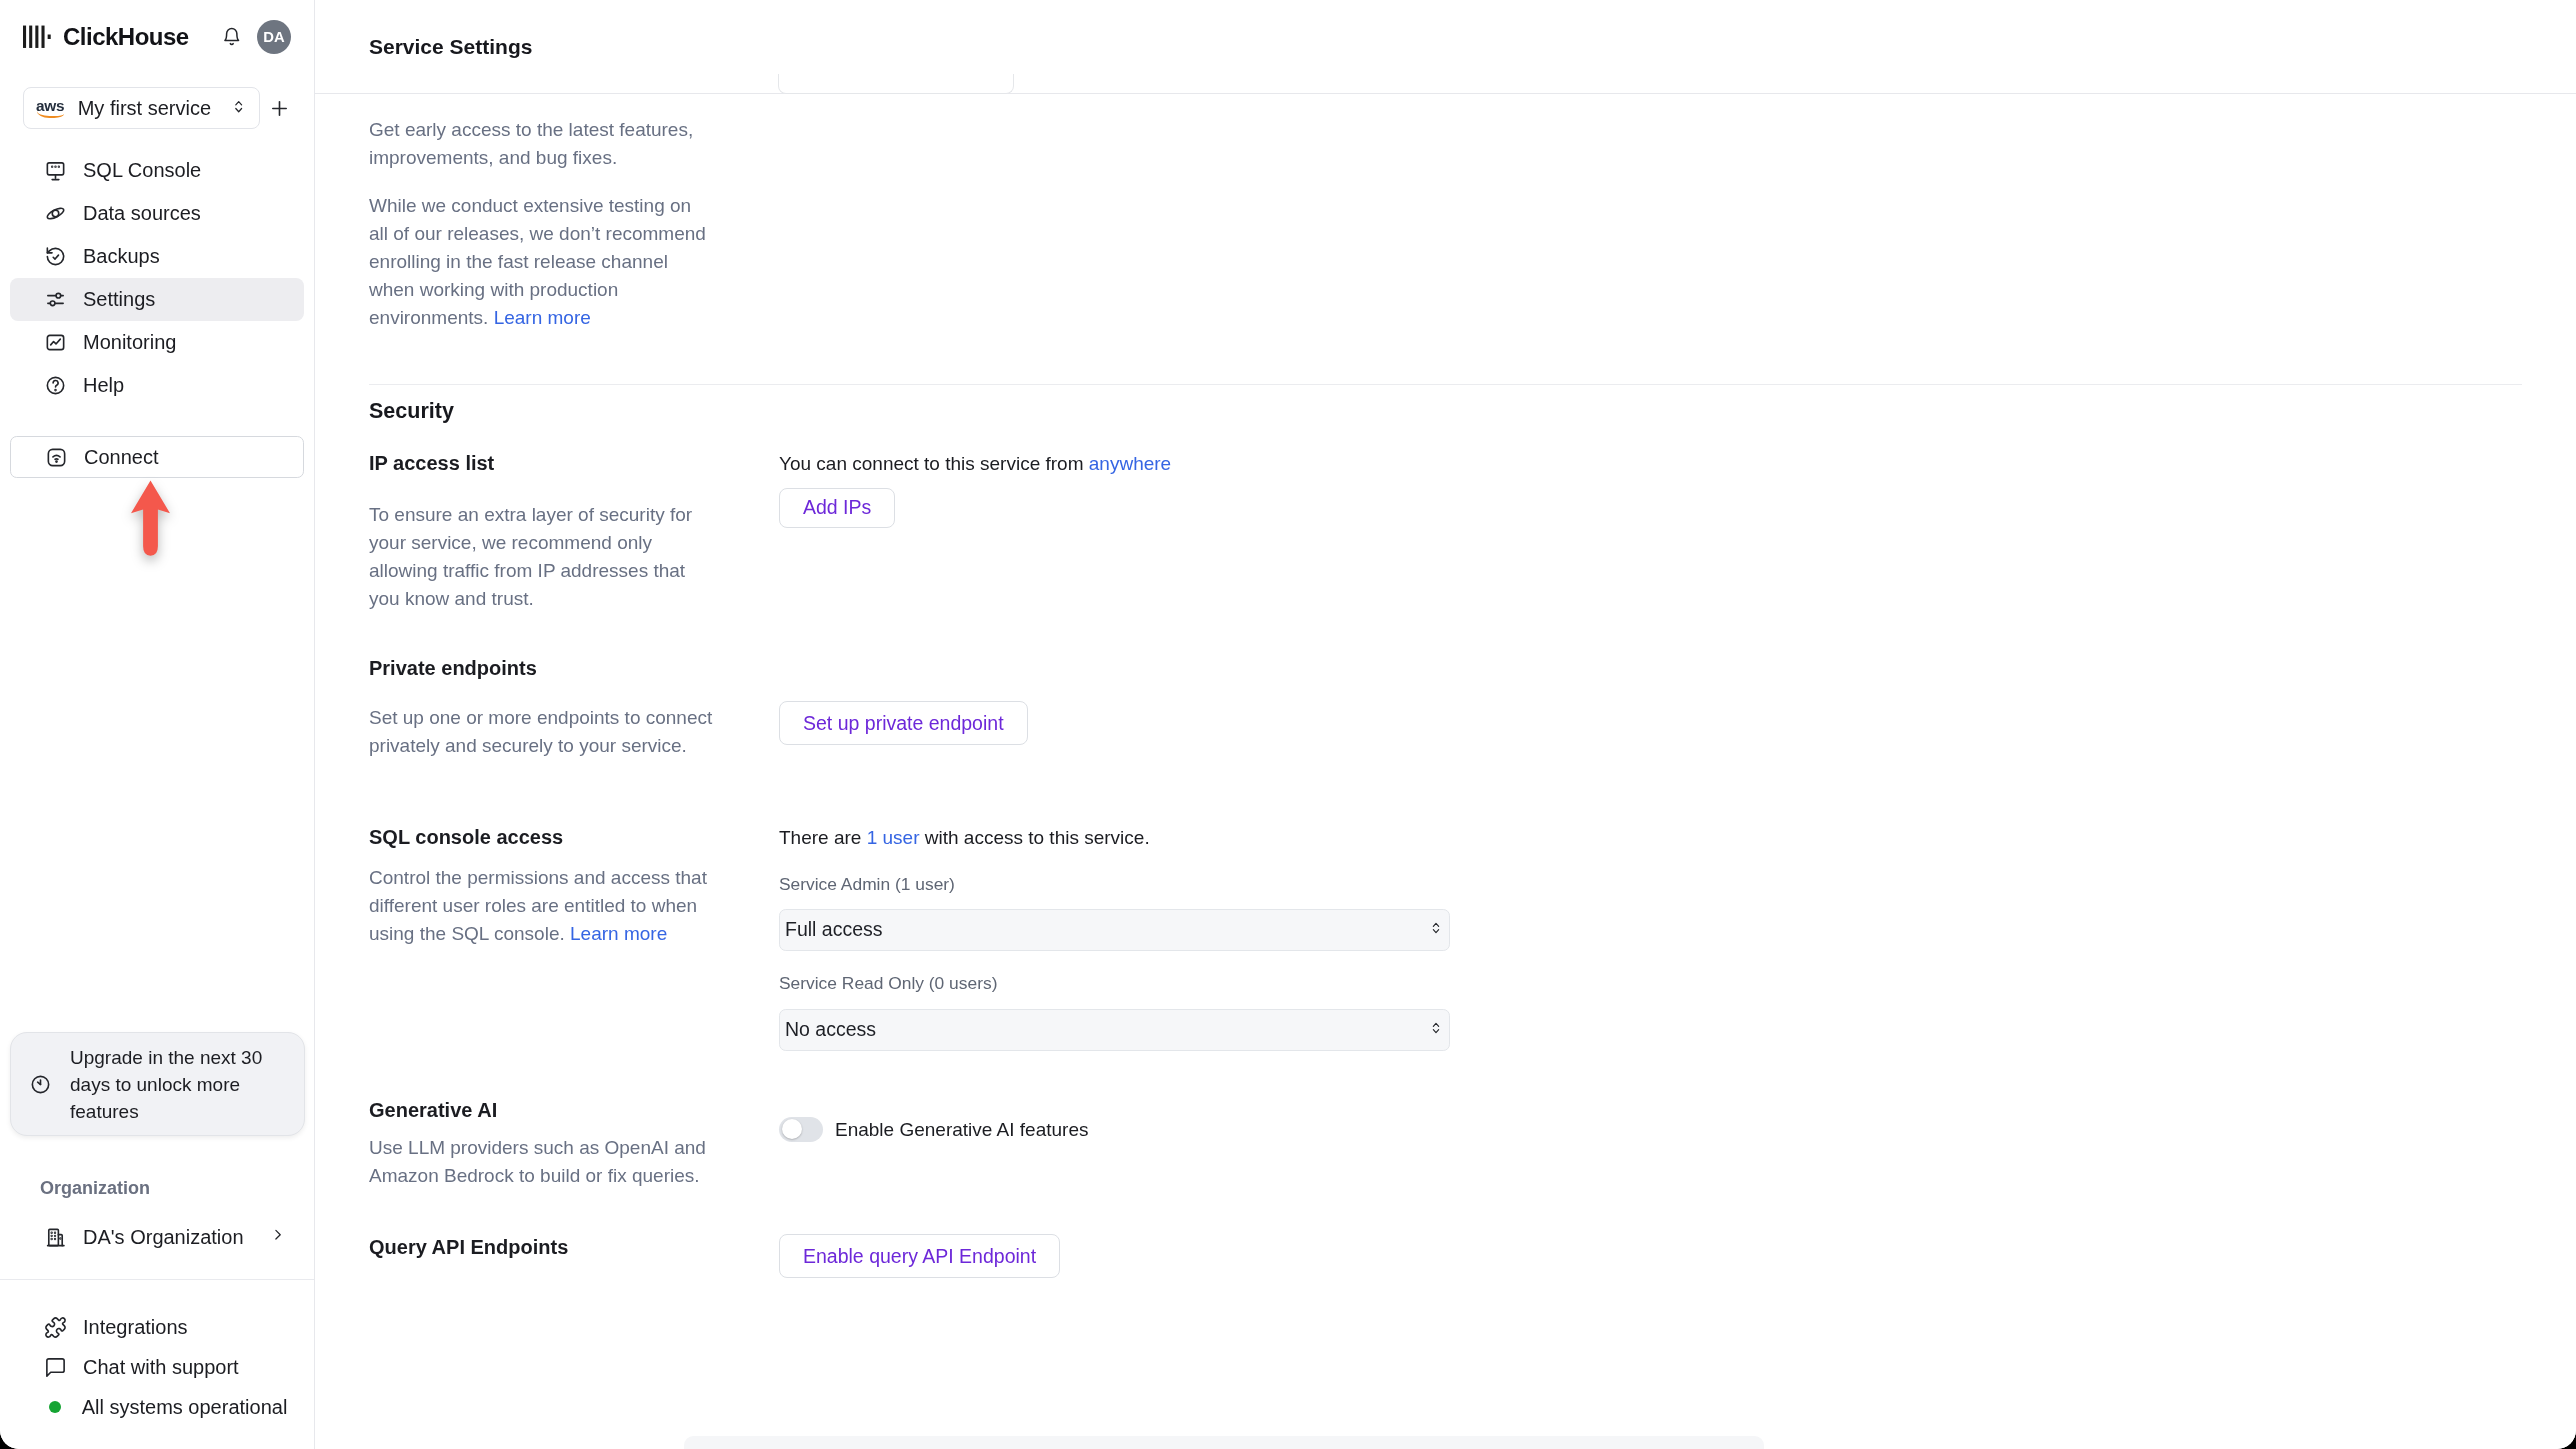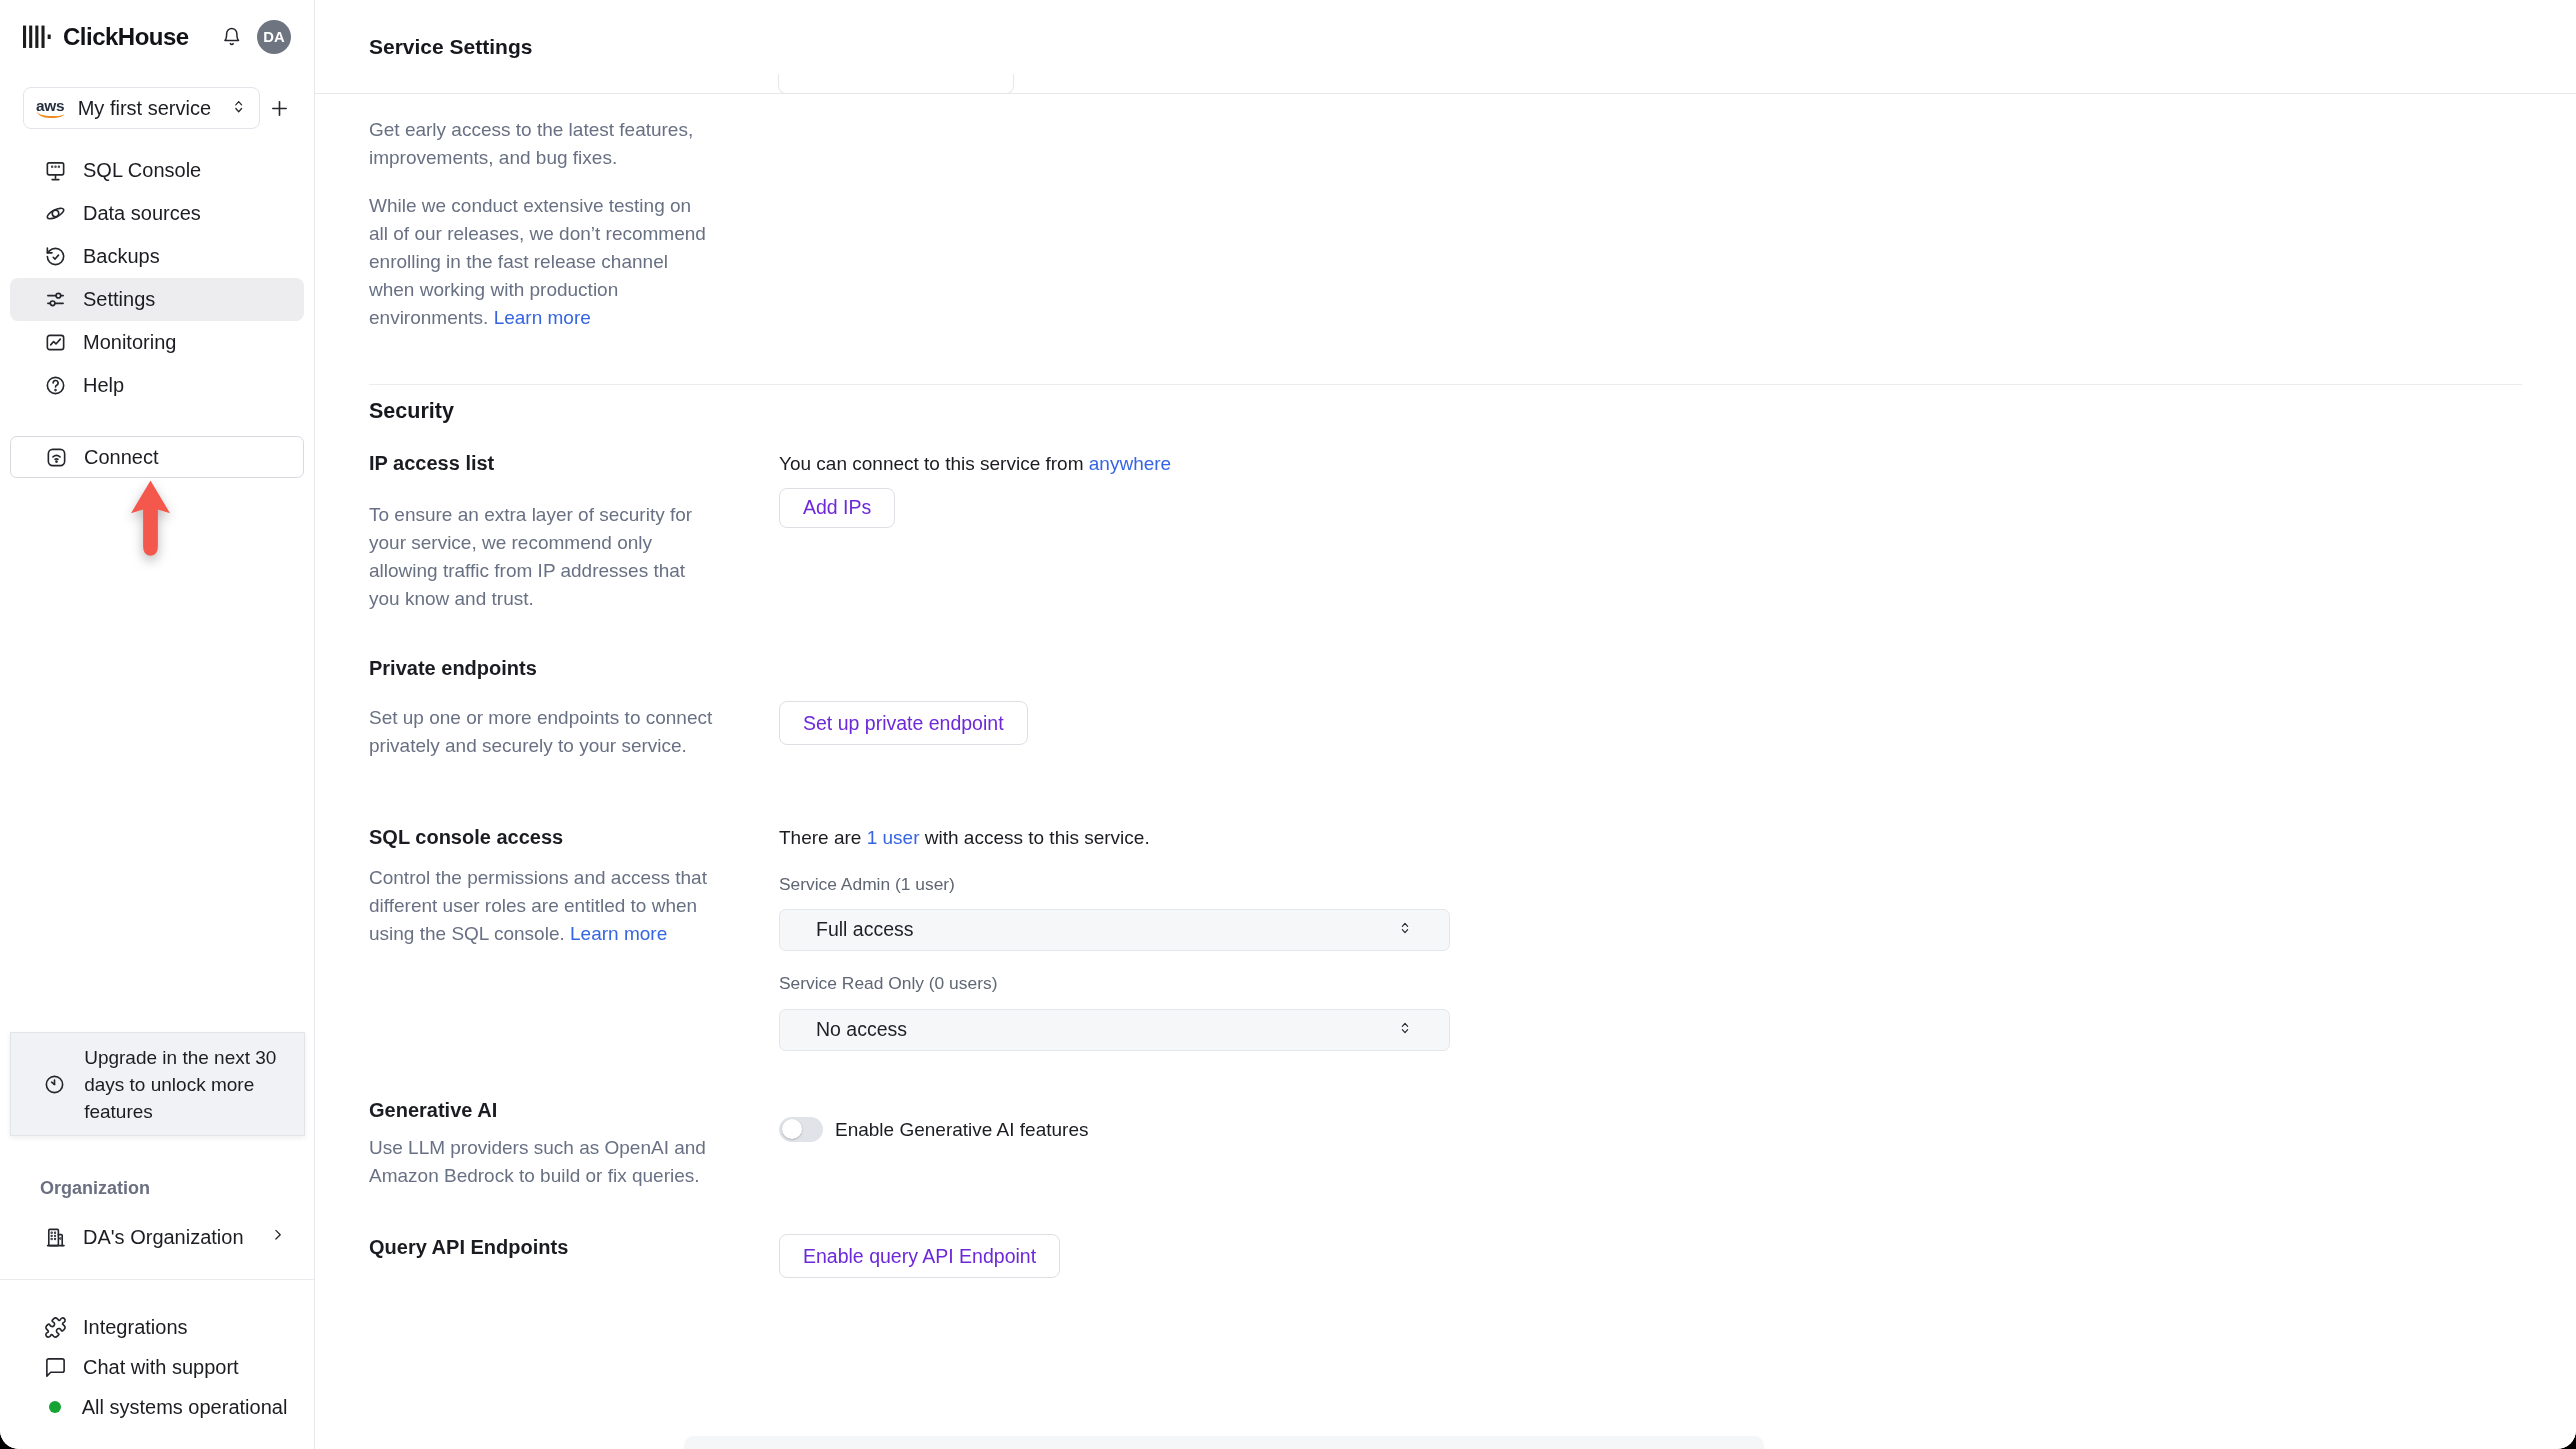--- a/index.html
+++ b/index.html
@@ -33,23 +33,23 @@
   .nav-item { display:flex; align-items:center; height:43px; padding-left:34px;
               border-radius:8px; font-size:20px; color:#1c1d22; cursor:pointer; }
   .nav-item.active { background:#ededf0; }
   .nav-label { margin-left:16px; }
   .connect-btn { margin:29px 10px 0; height:42px; border:1.3px solid #d6d9de; border-radius:6.7px;
                  display:flex; align-items:center; padding-left:34px; font-size:20px; color:#1c1d22;
                  background:#fff; cursor:pointer; }
   .annot-arrow { position:absolute; left:129px; top:479px;
                  filter:drop-shadow(0 5.4px 6px rgba(0,0,0,0.28)); }
   .upgrade-card { position:absolute; left:10px; top:1032px; width:295px;
-                  background:#f1f2f5; border:1.3px solid #e2e4e8; border-radius:0;
+                  background:#f1f2f5; border:1.3px solid #e2e4e8; border-radius:17px;
                   box-shadow:0 2px 5.4px rgba(0,0,0,0.07);
-                  display:flex; align-items:center; padding:10.7px 13.4px 10.7px 0;justify-content:center; }
+                  display:flex; align-items:center; padding:10.7px 13.4px 10.7px 0; }
   .upgrade-icon-col { width:59px; flex:none; display:flex; justify-content:center; }
   .upgrade-text { font-size:19px; line-height:27px; color:#1c1d22; white-space:pre-line; }
   .org-label { position:absolute; left:40px; top:1178px; font-size:18px; font-weight:600; color:#6a7080; }
   .org-row { position:absolute; left:10px; top:1216px; width:295px; height:42px;
              display:flex; align-items:center; padding-left:34px; font-size:20px; color:#1c1d22;
              border-radius:8px; cursor:pointer; }
   .org-chevron { margin-left:auto; margin-right:19px; }
   .side-divider { position:absolute; left:0; right:0; top:1279px; border-top:1.3px solid #e9eaee; }
   .side-footer { position:absolute; left:10px; top:1307px; width:295px; }
   .foot-item { display:flex; align-items:center; height:40px; padding-left:34px;
@@ -75,21 +75,21 @@
   .section-divider { border-top:1.3px solid #ebecef; margin-top:52px; }
   .security-heading { margin-top:12px; font-size:21.5px; font-weight:700; line-height:29.5px; color:#17181d; }
   .setting-title { font-size:20px; font-weight:700; line-height:27px; color:#1b1c21; }
   .dark-line { font-size:19px; line-height:27px; color:#1b1c21; }
   .btn { display:inline-flex; align-items:center; justify-content:center;
          background:#fff; border:1.3px solid #dcdfe4; border-radius:8px;
          font-size:19.5px; color:#6d28d9; padding:0 23px; cursor:pointer;
          font-family:"Liberation Sans", sans-serif; }
   .field-label { font-size:17.4px; line-height:23px; color:#5f6674; }
   .select { height:42px; background:#f6f7f9; border:1.3px solid #e3e6ea; border-radius:6.7px;
-            display:flex; align-items:center; padding:0 36px; font-size:19.5px; color:#1e2026;
+            display:flex; align-items:center; padding:0 5px; font-size:19.5px; color:#1e2026;
             cursor:pointer; }
   .select .chev { margin-left:auto; }
   .toggle-row { display:flex; align-items:center; }
   .toggle { position:relative; width:44px; height:25.5px; border-radius:12.7px; background:#e0e3e8;
             flex:none; cursor:pointer; }
   .toggle-knob { position:absolute; left:2.7px; top:2.7px; width:20px; height:20px; border-radius:50%;
                  background:#fff; box-shadow:0 0.7px 2px rgba(0,0,0,0.25); }
   .toggle-label { font-size:19px; color:#1b1c21; margin-left:12px; }
   .bottom-strip { position:absolute; left:369px; top:1436px; width:1080px; height:40px;
                   background:#f5f6f8; border-radius:9.4px; }

